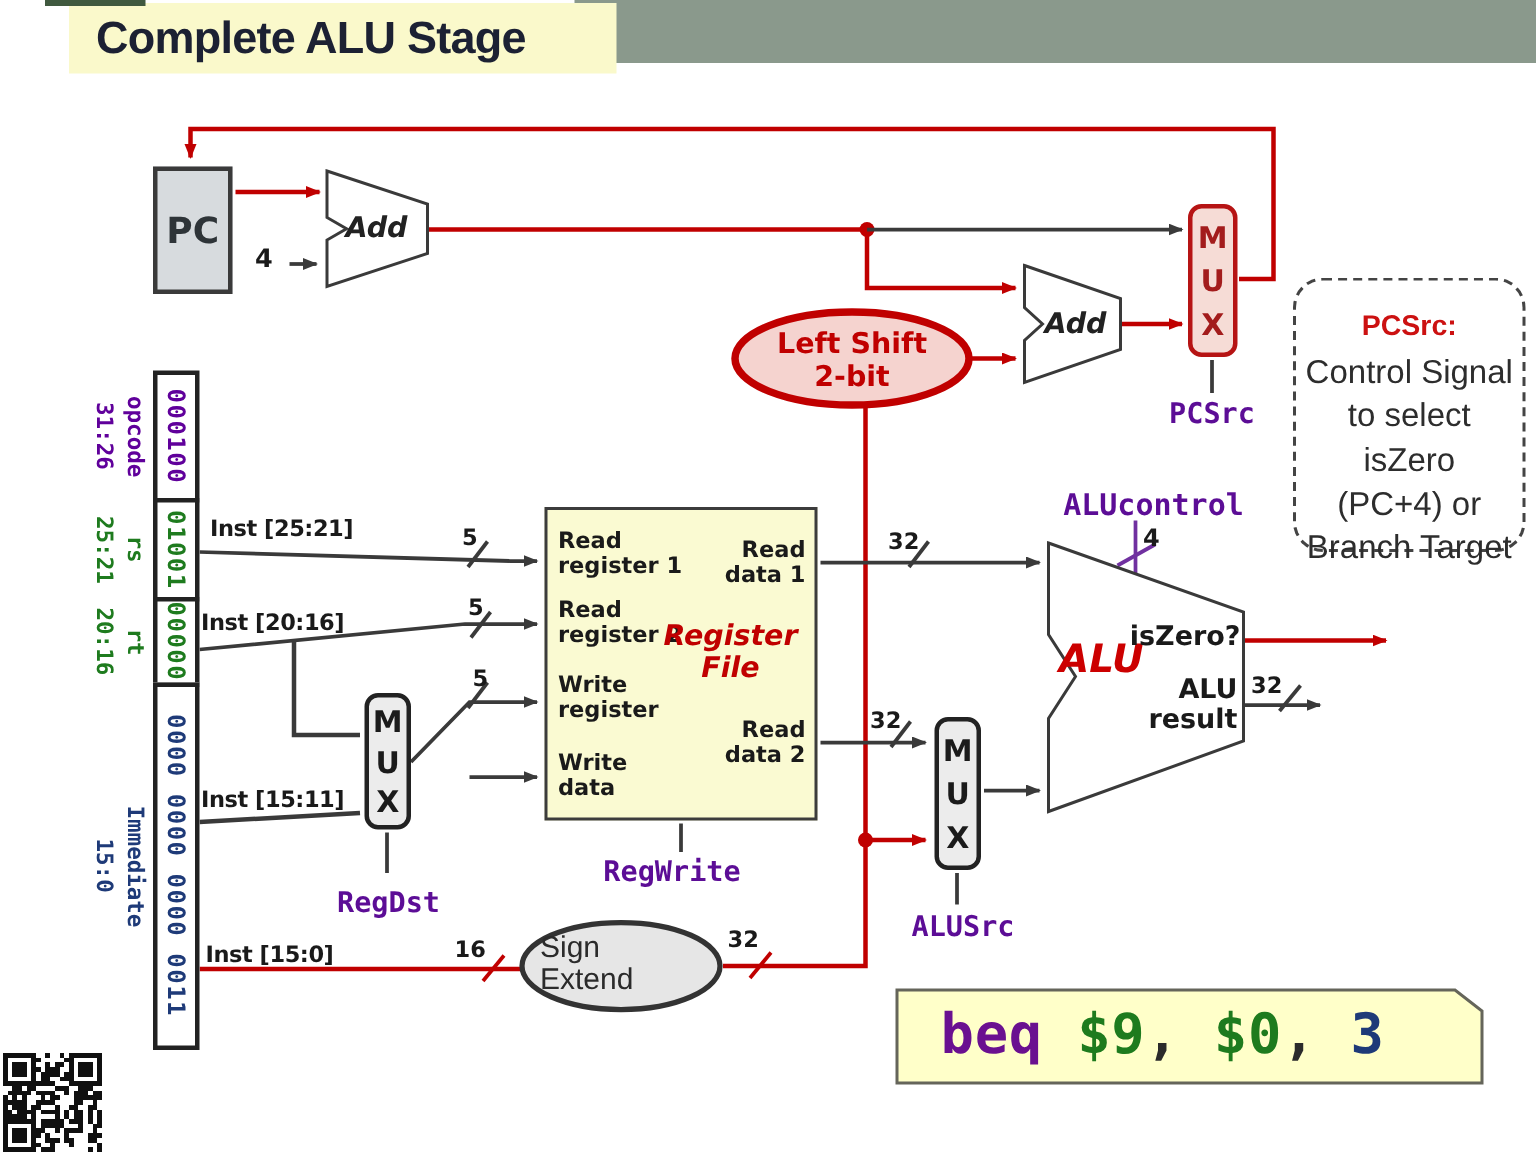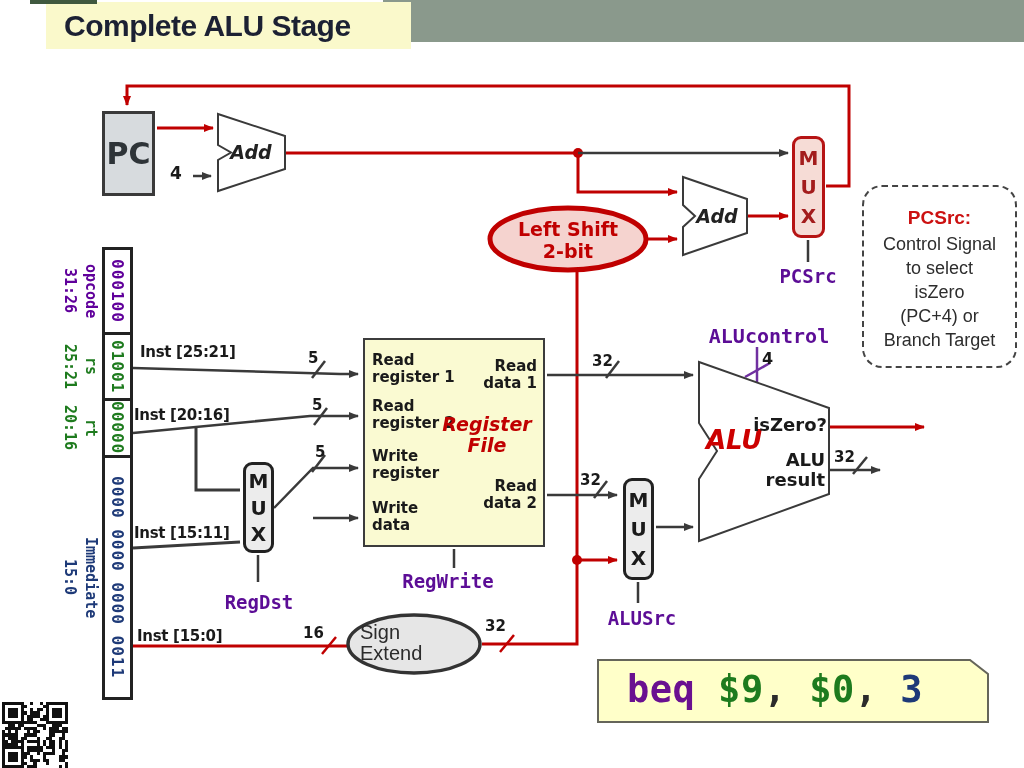--- a/index.html
+++ b/index.html
@@ -19,38 +19,38 @@
   
   .lbl{position:absolute;font-weight:bold;color:#1a1a1a;font-family:"DejaVu Sans",sans-serif;}
   .num{font-size:15px;}
   .inst{font-size:15px;letter-spacing:-0.3px;}
   .ctrl{position:absolute;font-family:"DejaVu Sans Mono",monospace;font-weight:bold;
         color:#5c0d96;font-size:19px;text-align:center;}
   .italbl{font-style:italic;font-weight:bold;color:#222;font-size:19px;text-align:center;}
   
   .pcbox{position:absolute;left:102px;top:111px;width:53px;height:85px;background:#d7dbde;
         border:3px solid #3a3a3a;box-sizing:border-box;display:flex;align-items:center;justify-content:center;
-        font-size:30px;font-weight:bold;color:#2e3438;}
+        font-size:24px;font-weight:bold;color:#2e3438;}
   .mux{position:absolute;box-sizing:border-box;border-radius:9px;display:flex;flex-direction:column;
         align-items:center;justify-content:space-evenly;font-weight:bold;font-size:20px;line-height:1;}
   .mux-pcsrc{left:792px;top:136px;width:33px;height:102px;background:#f6dcd6;border:3px solid #b61414;color:#a31c1c;}
   .mux-gray{background:#ececec;border:3px solid #222;color:#1b1b1b;}
   .mux-regdst{left:243px;top:462px;width:31px;height:91px;}
   .mux-alusrc{left:623px;top:478px;width:31px;height:102px;}
   .rfbox{position:absolute;left:363px;top:338px;width:182px;height:209px;background:#fafad2;
         border:2.5px solid #3c3c3c;box-sizing:border-box;}
   .rf-in{position:absolute;font-size:15px;font-weight:bold;line-height:1.12;color:#1a1a1a;}
   .rf-out{position:absolute;font-size:15px;font-weight:bold;line-height:1.12;color:#1a1a1a;text-align:right;}
   .rf-title{position:absolute;left:437px;top:414px;width:100px;text-align:center;color:#c00000;
         font-style:italic;font-weight:bold;font-size:19px;line-height:1.1;}
   .note{position:absolute;left:862px;top:185px;width:155px;height:183px;box-sizing:border-box;
         border:2.5px dashed #444;border-radius:20px;text-align:center;padding-top:20px;
         font-family:"Liberation Sans",sans-serif;}
   .note .nt{font-size:19px;font-weight:bold;color:#cc1111;margin-bottom:4px;}
-  .note .nl{font-size:18px;color:#2d2d2d;line-height:1.33;}
+  .note .nl{font-size:22px;color:#2d2d2d;line-height:1.33;}
   
   .ireg-seg{position:absolute;left:102px;width:31px;background:#fff;border:3px solid #222;
         box-sizing:border-box;display:flex;align-items:center;justify-content:center;}
   .vbits{writing-mode:vertical-rl;font-family:"DejaVu Sans Mono",monospace;font-weight:bold;font-size:16px;letter-spacing:1px;}
   .fld{position:absolute;display:flex;gap:3px;align-items:center;justify-content:center;}
   .fld span{writing-mode:vertical-rl;font-family:"DejaVu Sans Mono",monospace;font-weight:bold;font-size:15px;}
   .c-purple{color:#60009b;} .c-green{color:#1e7b1e;} .c-navy{color:#1e3a78;} .c-dark{color:#2b2b2b;}
   
   .lshift{position:absolute;left:500px;top:219px;width:136px;text-align:center;color:#c00000;
         font-weight:bold;font-size:19px;line-height:1.15;}

